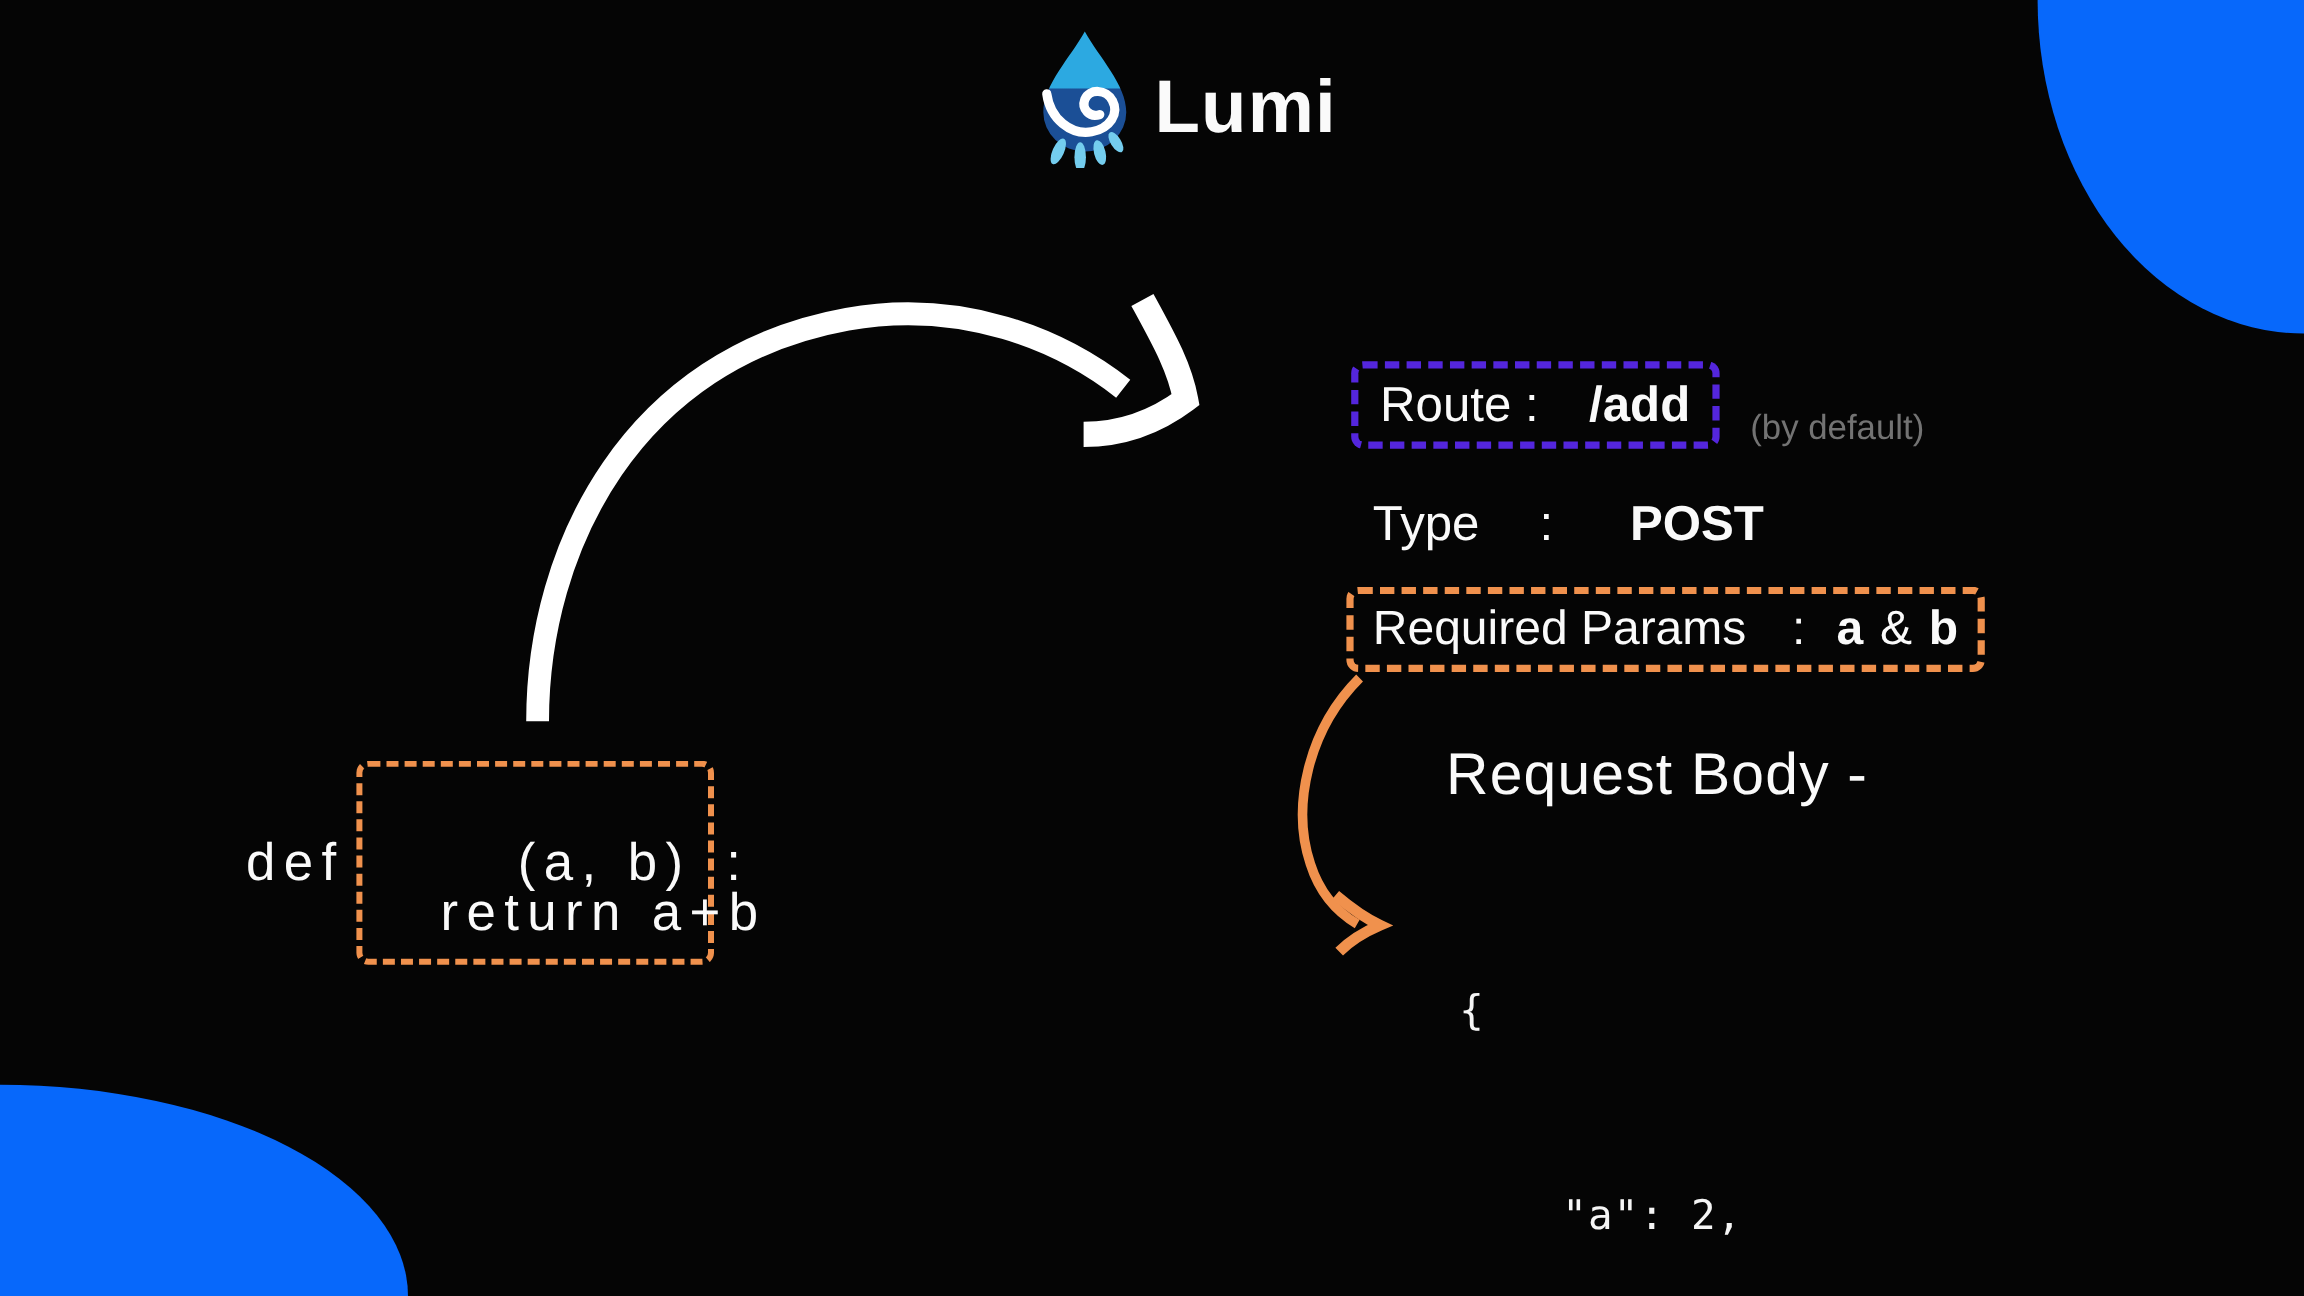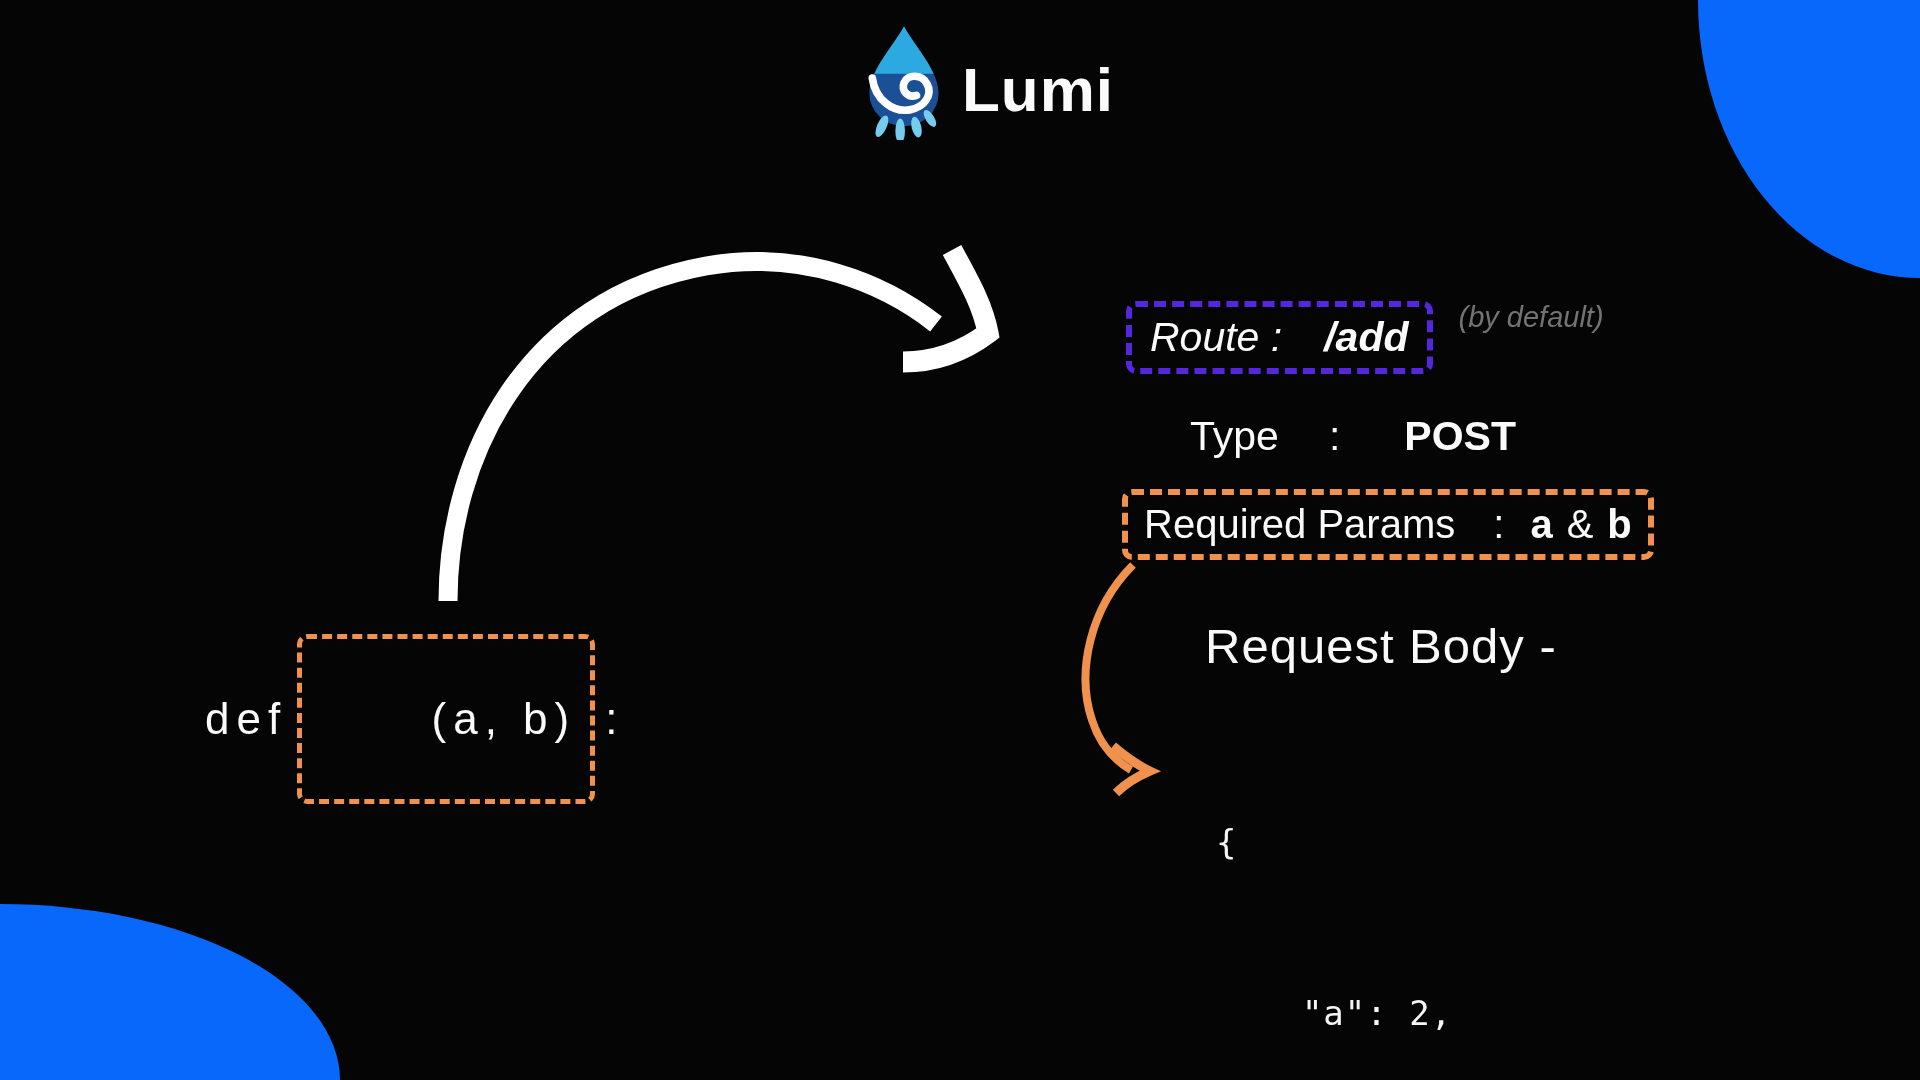--- a/index.html
+++ b/index.html
@@ -24,26 +24,26 @@
 
   
   .code-line{position:absolute;display:flex;align-items:center;font-size:44px;letter-spacing:7px;white-space:pre;}
   .def-line{left:205px;top:634px;}
   .dash-box{border-radius:10px;padding:5px 14px;margin:0 10px;}
   .dash-purple{border:5px dashed #5426DD;}
   .dash-orange{border:5px dashed #F0914D;}
   .return-line{left:367px;top:736px;}
 
   
-  .route-row{position:absolute;left:1126px;top:301px;display:flex;align-items:flex-start;font-style:italic;}
+  .route-row{position:absolute;left:1126px;top:301px;display:flex;align-items:flex-end;}
   .route-box{border:6px dashed #5426DD;border-radius:10px;padding:7px 18px;font-size:41px;display:flex;align-items:baseline;}
   .route-box .val{font-weight:700;margin-left:42px;}
   .route-note{font-size:29px;color:#737373;margin-left:26px;}
 
-  .type-row{position:absolute;left:1190px;top:413px;font-size:41px;display:flex;}
+  .type-row{position:absolute;left:1144px;top:413px;font-size:41px;display:flex;}
   .type-row .sep{margin-left:50px;}
   .type-row .val{font-weight:700;margin-left:64px;}
 
   .rp-box{position:absolute;left:1122px;top:489px;border:6px dashed #F0914D;border-radius:10px;
           padding:7px 16px;font-size:40px;display:flex;align-items:baseline;}
   .rp-box .sep{margin-left:38px;}
   .rp-box .b{font-weight:700;margin-left:26px;}
   .rp-box .amp{margin-left:14px;}
   .rp-box .b2{font-weight:700;margin-left:14px;}
 
@@ -90,20 +90,23 @@
     <path d="M 1113 746 C 1126 757 1137 765 1150 771 C 1136 777 1125 784 1116 793" fill="none" stroke="#F0914D" stroke-width="9" stroke-linejoin="miter"></path>
   </svg>
 
   <div class="code-line def-line">
     <span>def</span>
     <span class="dash-box dash-orange">
       <span>(a, b)</span>
     </span>
     <span>:</span>
   </div>
+  <div class="code-line return-line">
+    <span>return a+b</span>
+  </div>
 
   <div class="route-row">
     <div class="route-box">
       <span>Route :</span>
       <span class="val">/add</span>
     </div>
     <span class="route-note">(by default)</span>
   </div>
 
   <div class="type-row">

